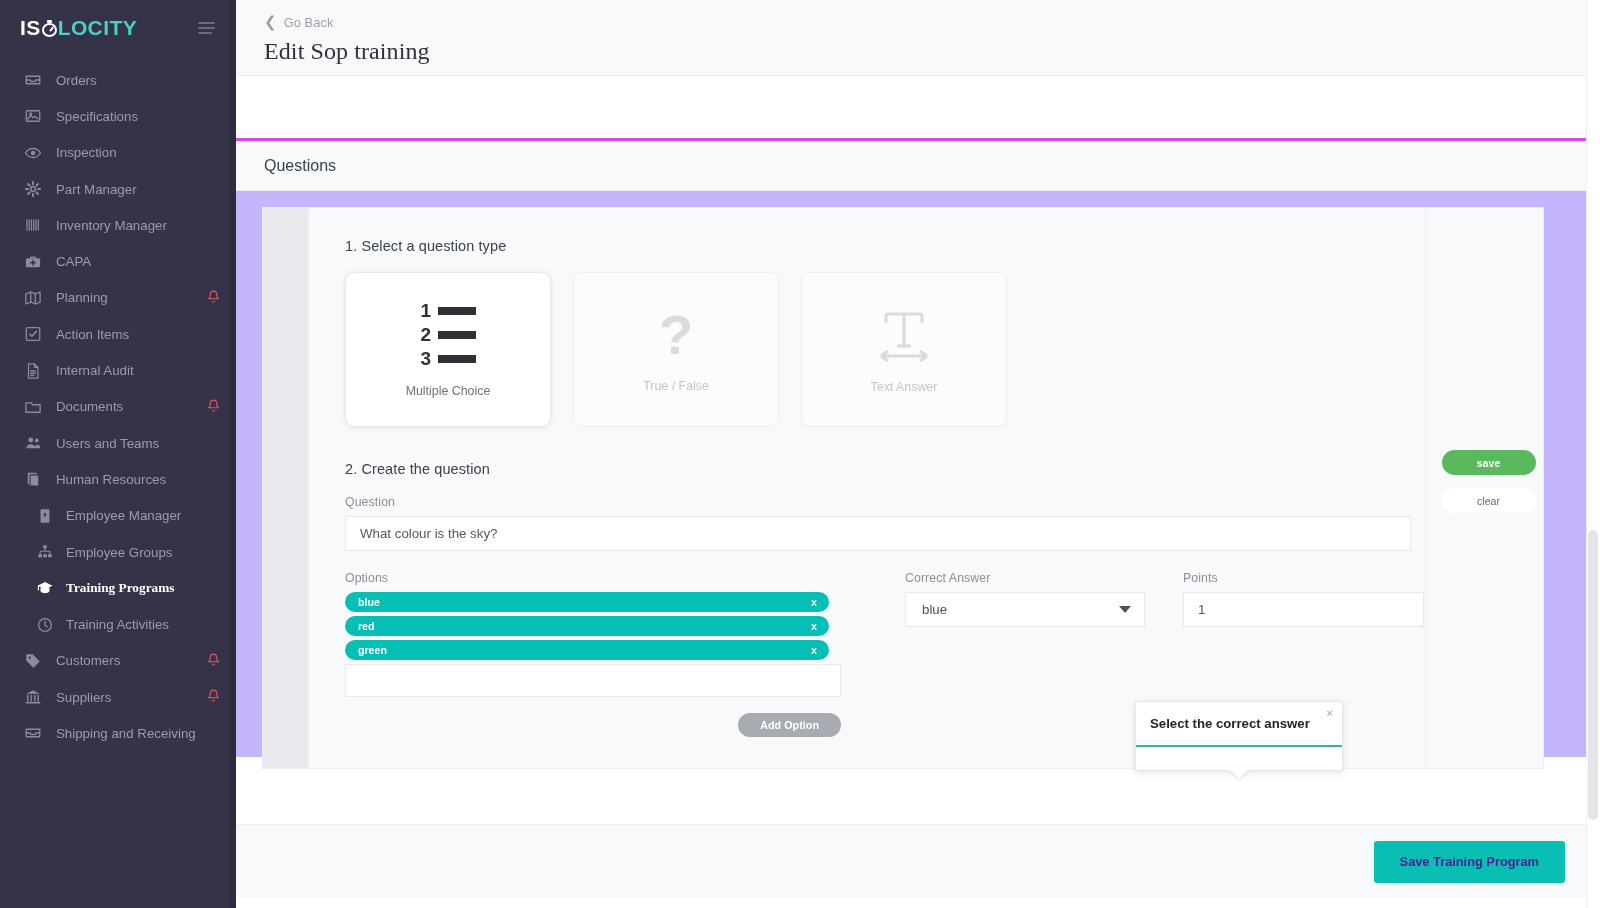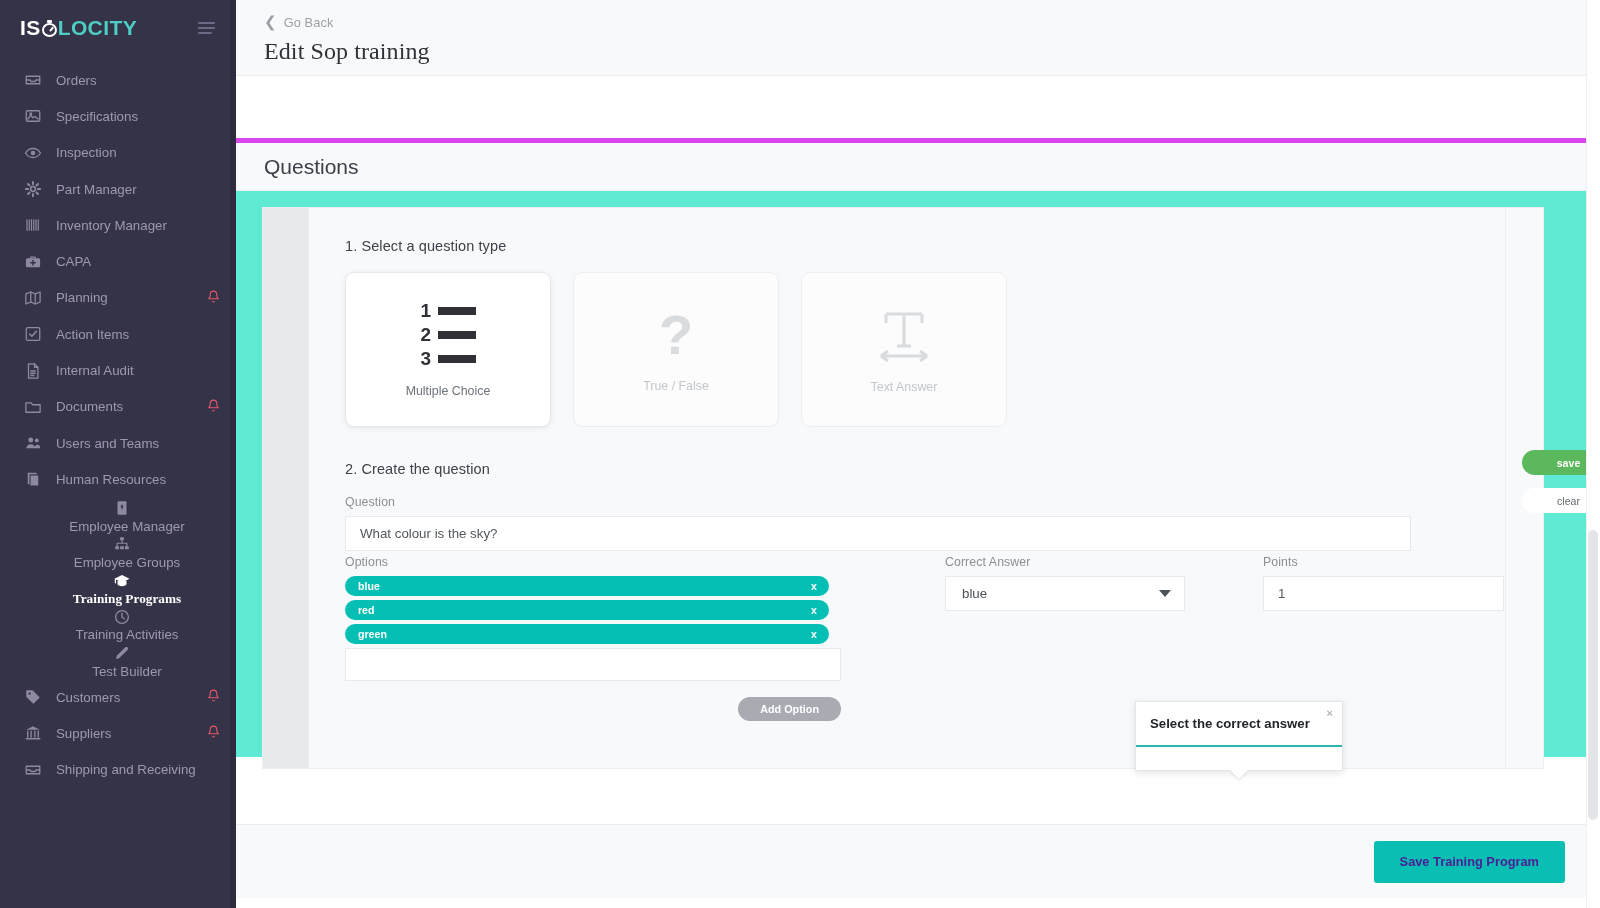--- a/index.html
+++ b/index.html
@@ -80,21 +80,21 @@
   .nav-item {
     display: flex; align-items: center;
     height: 36.3px;
     padding: 0 16px 0 22px;
     color: #9d99b0;
     font-size: 13.3px;
     cursor: pointer;
     position: relative;
     white-space: nowrap;
   }
-  .nav-item.sub { padding-left: 34px; font-size: 13.3px; flex-direction: column; }
+  .nav-item.sub { padding-left: 34px; font-size: 13.3px; }
   .nav-item.active { color: #ffffff; font-weight: bold; font-family: Liberation Serif, serif; }
   .nav-item .ico {
     width: 21px; height: 18px;
     margin-right: 13px;
     flex: 0 0 21px;
     display: flex; align-items: center; justify-content: center;
     opacity: .85;
   }
   .nav-item.sub .ico { margin-right: 11px; }
   .nav-item.active .ico { opacity: 1; }
@@ -148,30 +148,30 @@
     color: #2e3238;
     margin-top: 6px;
     letter-spacing: .1px;
   }
 
   .white-gap { height: 62px; background: #ffffff; }
 
   .section-bar {
     height: 53px;
     background: #f8f9fa;
-    border-top: 5px solid #d946ef;
+    border-top: 3px solid #d946ef;
     border-bottom: 1px solid #eceef0;
     display: flex; align-items: center;
     padding-left: 28px;
     color: #3b4149;
-    font-size: 21px;
+    font-size: 16px;
   }
 
   .q-area {
-    background: #5eead4;
+    background: #c4b5fd;
     padding: 16px 0 0 26px;
     height: 566px;
     position: relative;
   }
 
   .q-card {
     display: flex;
     width: 1282px;
     border: 1px solid #eceef1;
     background: #f8f9fb;
@@ -235,21 +235,21 @@
     border: 1px solid #e7e9ec;
     height: 35px;
     display: flex; align-items: center;
     padding: 0 14px;
     font-size: 13.3px;
     color: #52585e;
     cursor: text;
   }
   .q-input { width: 1066px; }
 
-  .cols { display: flex; margin-top: 4px; gap: 40px; }
+  .cols { display: flex; margin-top: 20px; }
   .col-options { width: 560px; }
   .col-answer { width: 266px; margin-left: 0px; }
   .col-points { width: 242px; margin-left: 12px; }
 
   .tag {
     height: 20px;
     background: #06bfb4;
     border-radius: 10px;
     display: flex; align-items: center;
     justify-content: space-between;
@@ -537,28 +537,20 @@
         <span class="nav-label">Training Programs</span>
       </div>
       <div class="nav-item sub">
         <span class="ico">
           <svg width="18" height="18" viewBox="0 0 24 24" fill="none" stroke="currentColor" stroke-width="1.7" stroke-linecap="round" stroke-linejoin="round">
             <circle cx="12" cy="12" r="8.5"></circle>
             <path d="M12 7v5.3l3.2 2" stroke-width="1.8"></path>
           </svg>
         </span>
         <span class="nav-label">Training Activities</span>
-      </div>
-      <div class="nav-item sub">
-        <span class="ico">
-          <svg width="18" height="18" viewBox="0 0 24 24" fill="none" stroke="currentColor" stroke-width="1.7" stroke-linecap="round" stroke-linejoin="round">
-            <path d="M4 20l1-4.2L16.4 4.4a2 2 0 0 1 2.8 0l.4.4a2 2 0 0 1 0 2.8L8.2 19z" fill="currentColor" stroke="none"></path>
-          </svg>
-        </span>
-        <span class="nav-label">Test Builder</span>
       </div>
       <div class="nav-item">
         <span class="ico">
           <svg width="18" height="18" viewBox="0 0 24 24" fill="none" stroke="currentColor" stroke-width="1.7" stroke-linecap="round" stroke-linejoin="round">
             <path d="M3 3h8.5L21 12.5 12.5 21 3 11.5z" fill="currentColor" stroke="none"></path>
             <circle cx="7.5" cy="7.5" r="1.5" fill="#353347" stroke="none"></circle>
           </svg>
         </span>
         <span class="nav-label">Customers</span>
         <span class="bell"><svg width="13" height="13" viewBox="0 0 24 24" fill="none" stroke="currentColor" stroke-width="2" stroke-linecap="round" stroke-linejoin="round">

